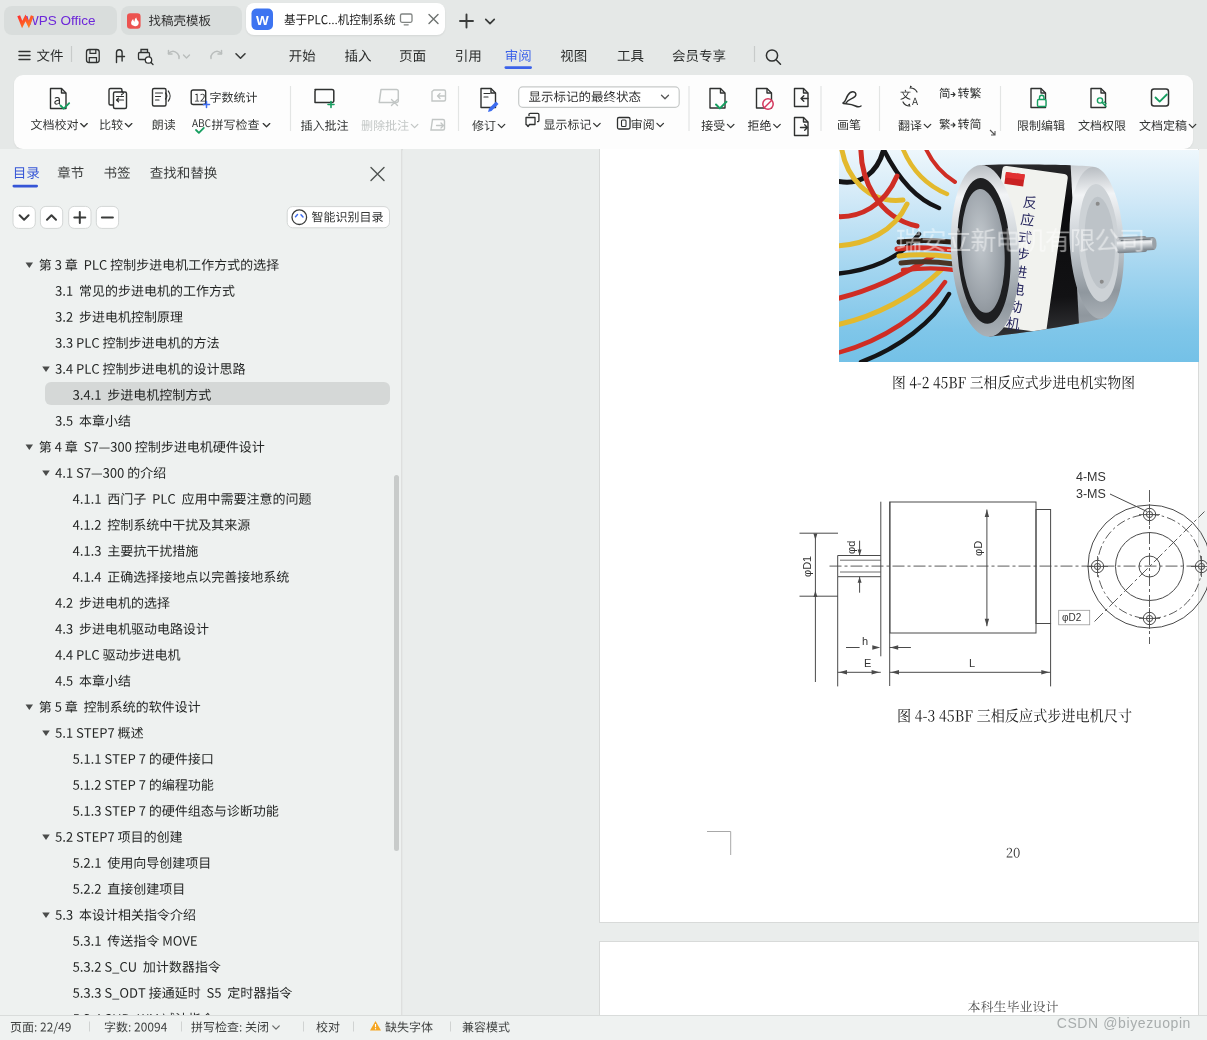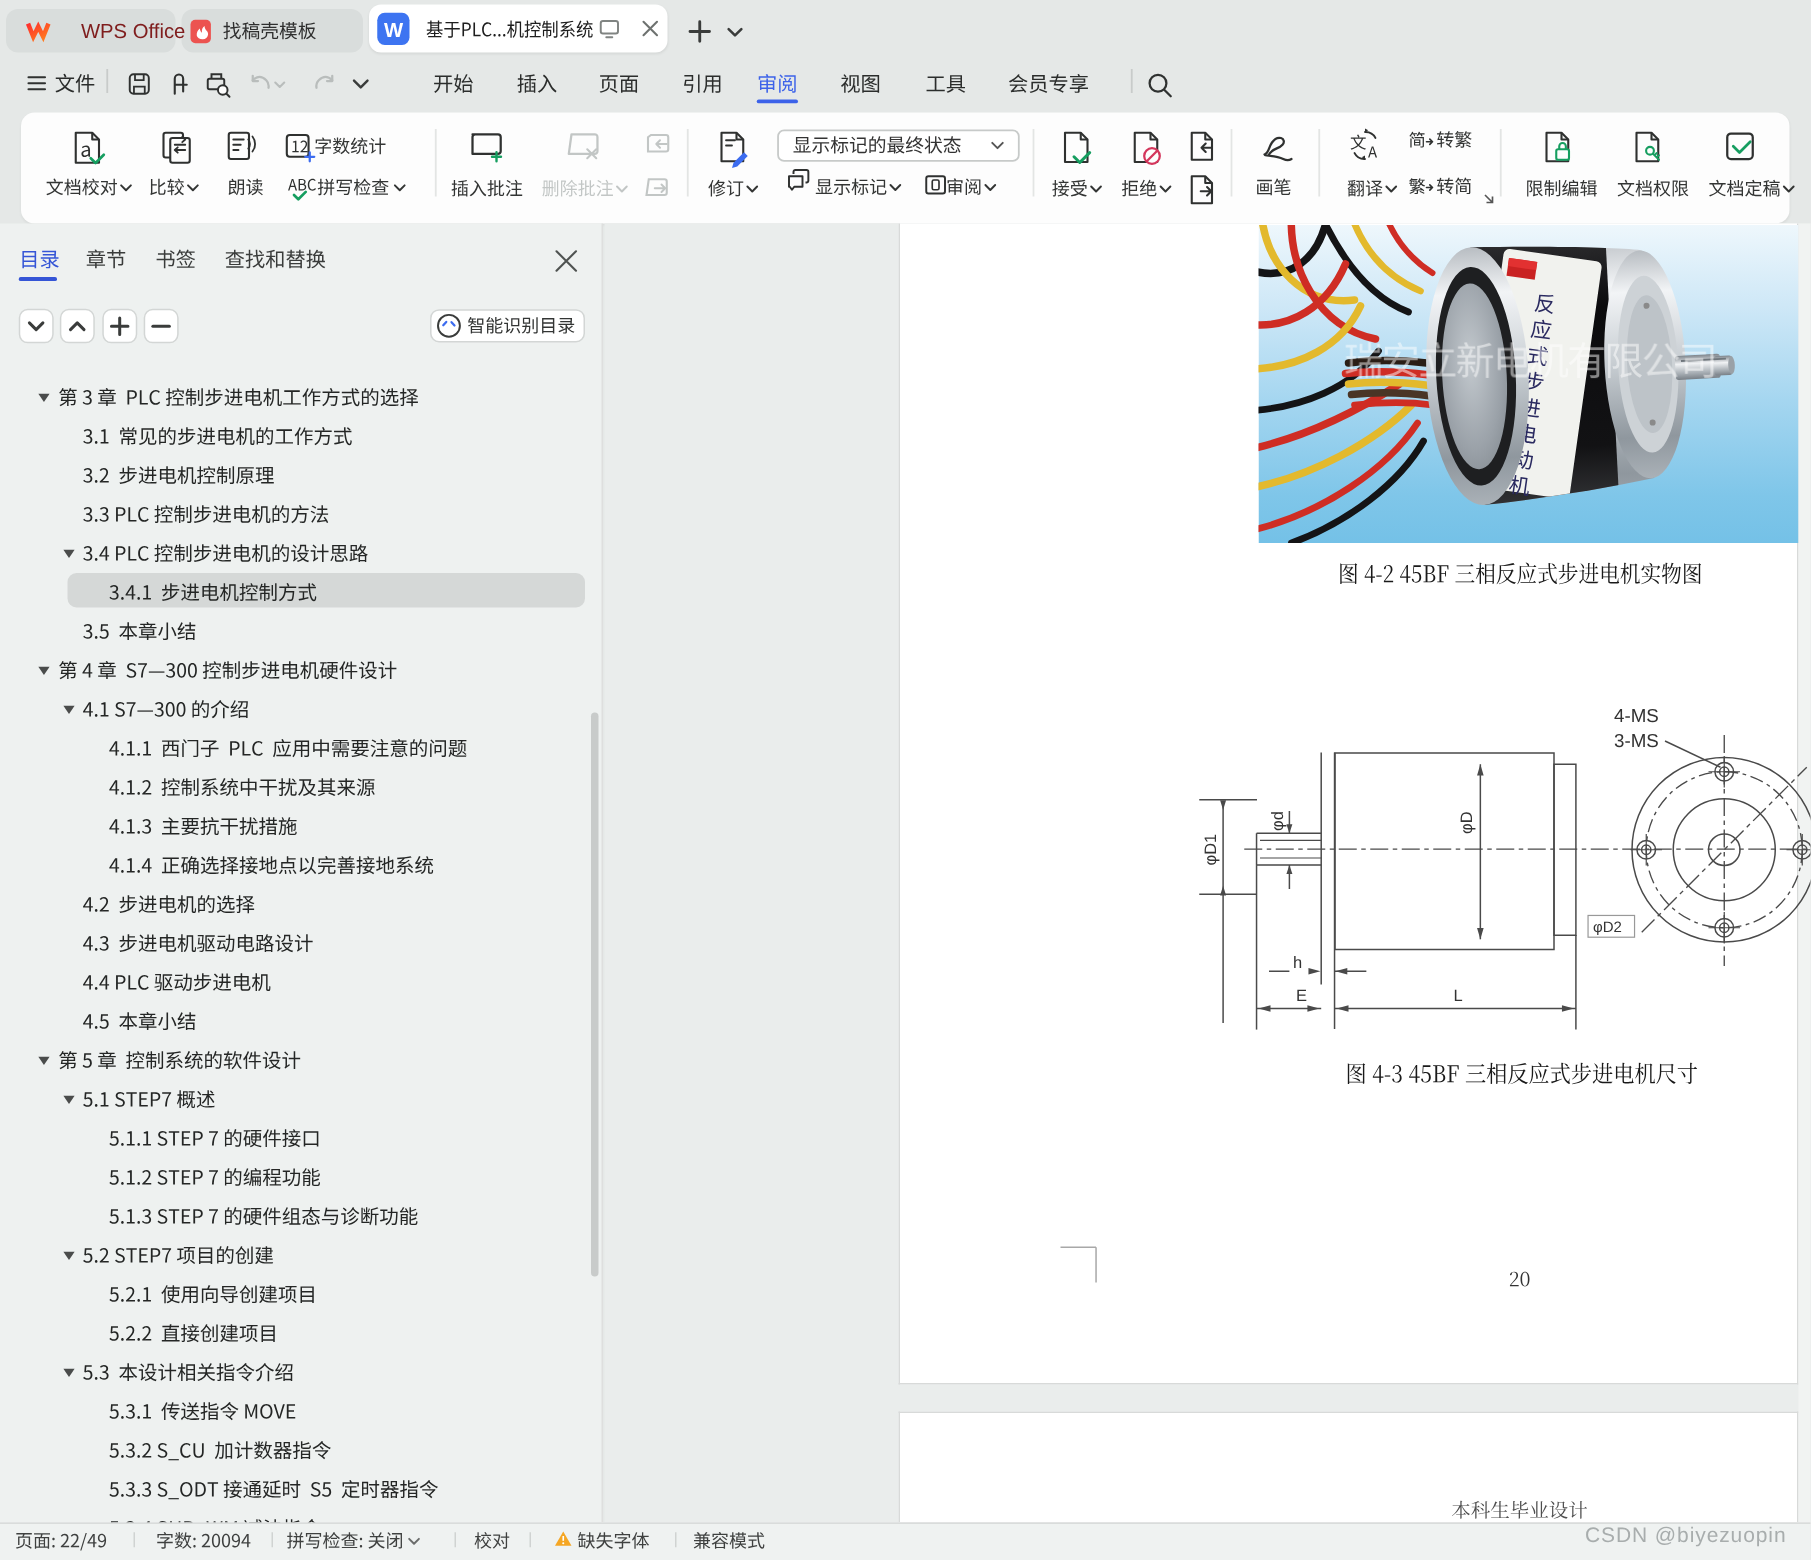--- a/index.html
+++ b/index.html
@@ -13,21 +13,21 @@
 <div style="position:absolute;left:403px;top:148.5px;width:804px;height:866.5px;background:#eaedec"></div>
 <div style="position:absolute;left:599px;top:148.5px;width:600px;height:774.5px;background:#ffffff;border-left:1px solid #d8dad9;border-right:1px solid #d8dad9;border-bottom:1px solid #d8dad9"></div>
 <div style="position:absolute;left:599px;top:940.5px;width:600px;height:74.5px;background:#ffffff;border:1px solid #d8dad9;border-bottom:none"></div>
 <div style="position:absolute;left:1199px;top:148.5px;width:8px;height:866.5px;background:#f1f3f2"></div>
 <div style="position:absolute;left:0;top:1015px;width:1207px;height:25px;background:#eff2f1;border-top:1px solid #d9dcdb"></div>
 <div style="position:absolute;left:4px;top:6px;width:113px;height:28.5px;background:#d9dddc;border-radius:8px"></div>
 <div style="position:absolute;left:121px;top:6px;width:121px;height:29px;background:#d9dddc;border-radius:8px"></div>
 <div style="position:absolute;left:246px;top:2.5px;width:199px;height:32.5px;background:#ffffff;border-radius:8px;box-shadow:0 1px 2px rgba(0,0,0,.08)"></div>
 <div style="position:absolute;left:44.7px;top:382.4px;width:345px;height:23px;background:#d5d8d7;border-radius:6px"></div>
 <div style="position:absolute;left:393.5px;top:475px;width:5.5px;height:376px;background:#c8cbca;border-radius:3px"></div>
-<div style="position:absolute;left:54px;top:13px;font:13.5px 'Liberation Sans',sans-serif;color:#7f1d1d">WPS Office</div>
+<div style="position:absolute;left:26px;top:13px;font:13.5px 'Liberation Sans',sans-serif;color:#6d28d9">WPS Office</div>
 <svg style="position:absolute;left:839px;top:150px" width="360" height="212" viewBox="0 0 360 212">
 <defs>
 <linearGradient id="pbg" x1="0" y1="0" x2="0" y2="1">
   <stop offset="0" stop-color="#eef7fc"></stop>
         <stop offset="0.25" stop-color="#cfe8f7"></stop>
   <stop offset="0.55" stop-color="#a5d6f0"></stop>
         <stop offset="0.85" stop-color="#7fc6e9"></stop>
         <stop offset="1" stop-color="#74c1e7"></stop>
 </linearGradient>
 <linearGradient id="metal" x1="0" y1="0" x2="0" y2="1">

